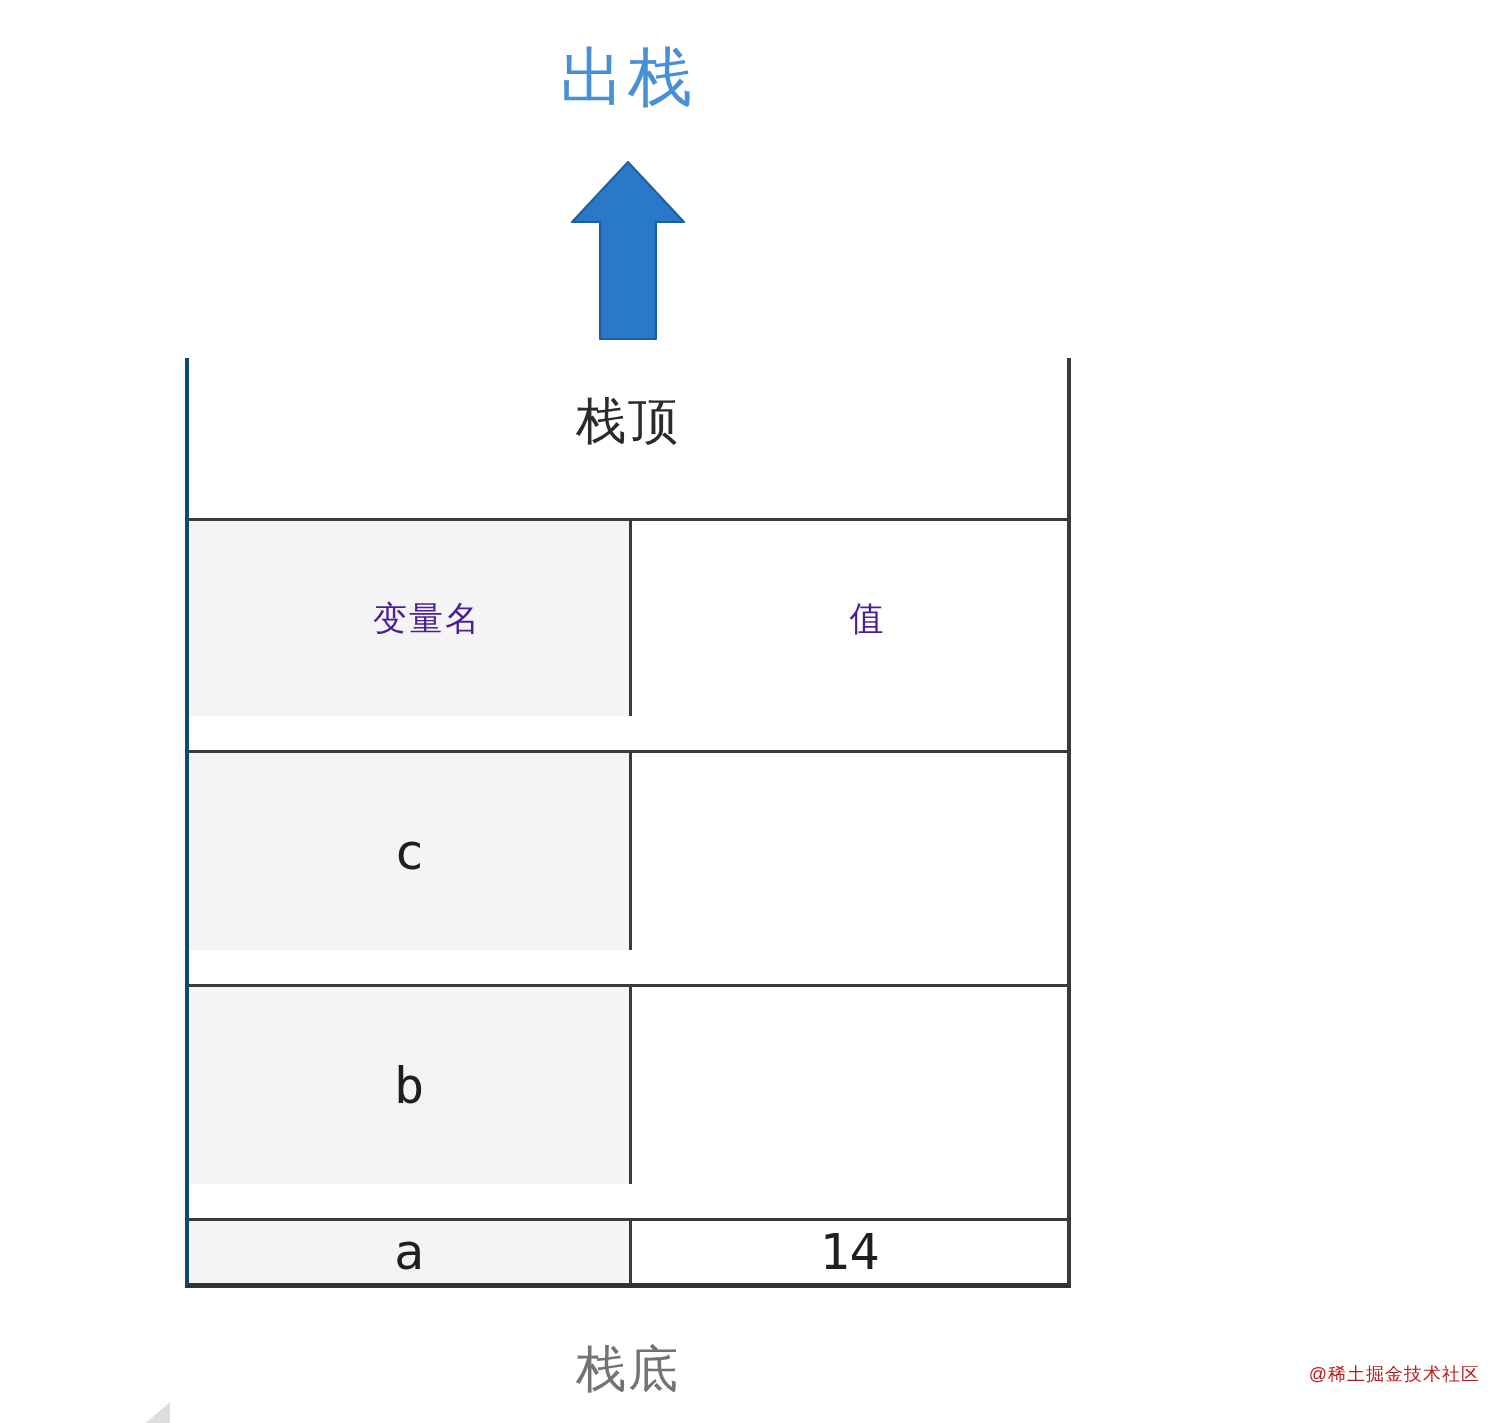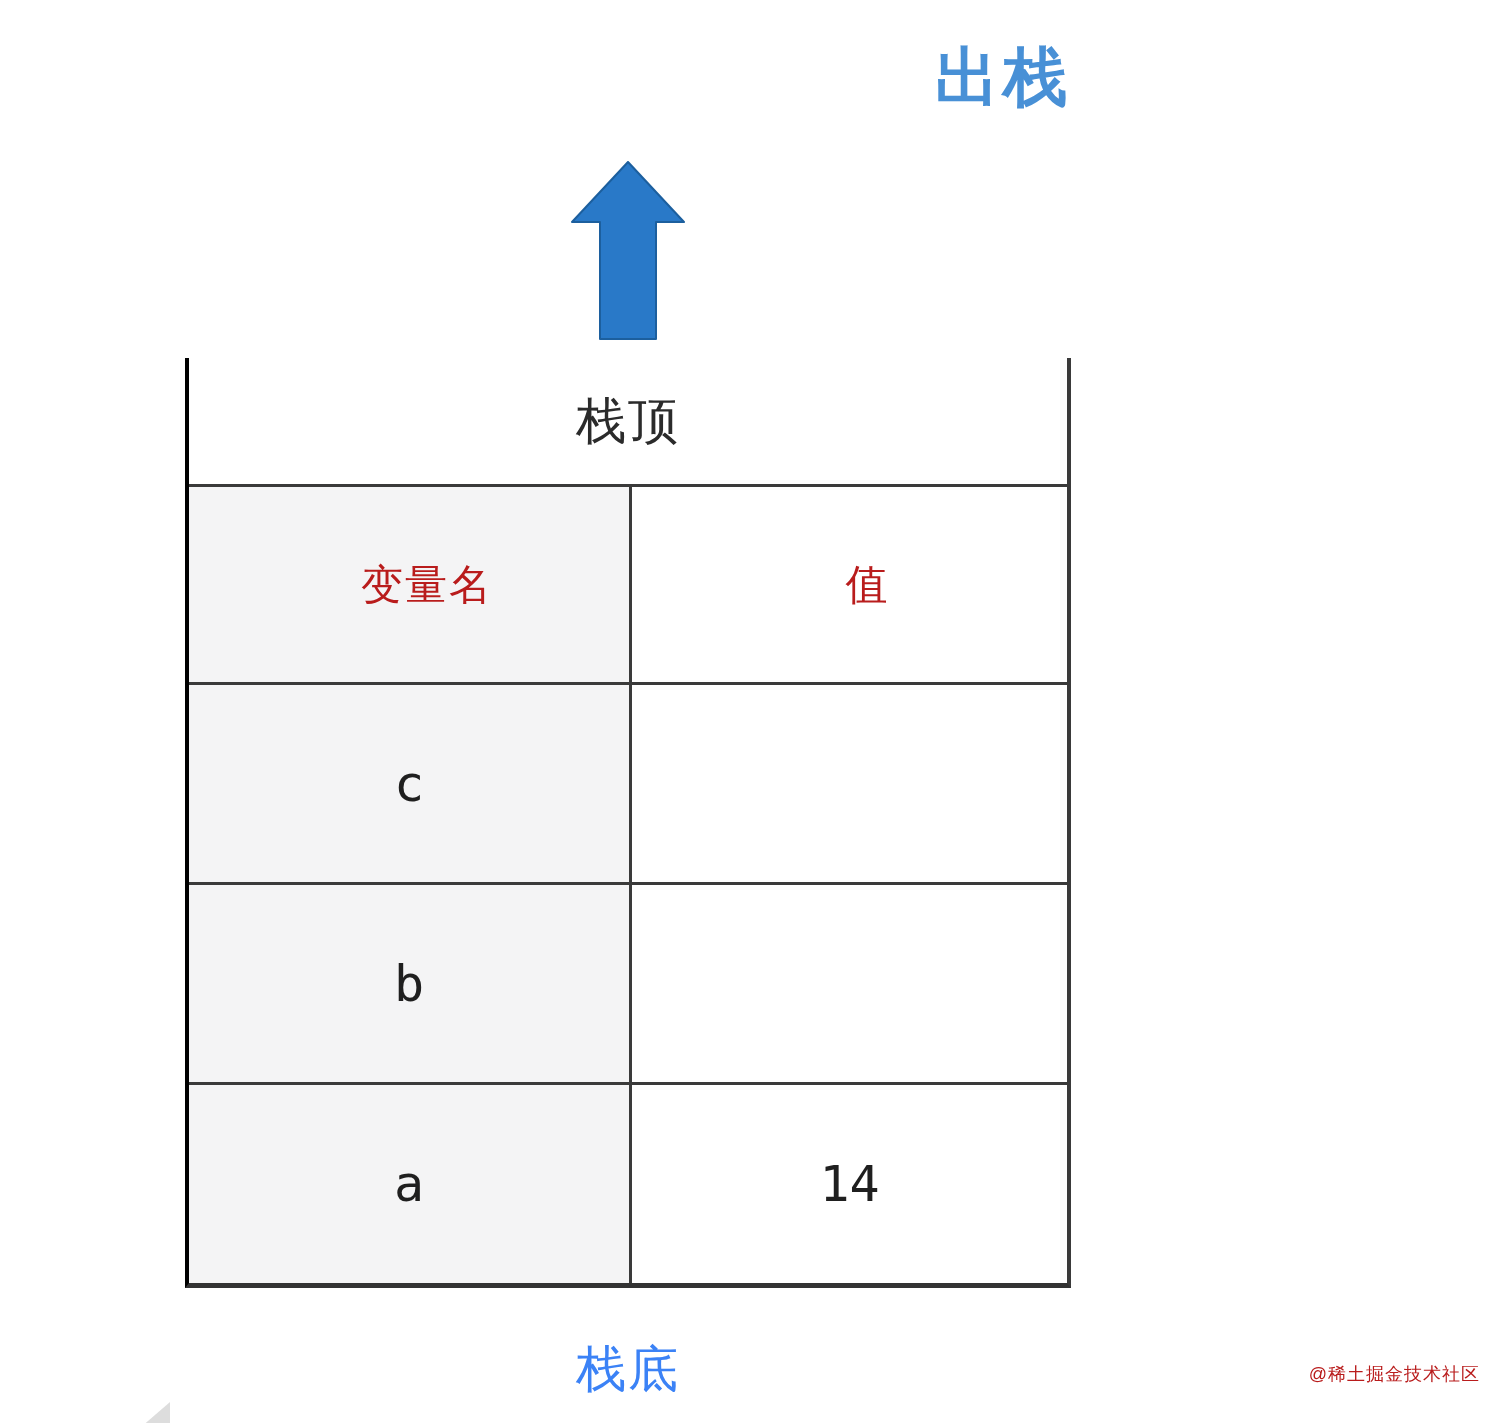--- a/index.html
+++ b/index.html
@@ -15,23 +15,23 @@
     background: #ffffff;
     overflow: hidden;
   }
 
   
   .pop-title {
     position: absolute;
     left: 185px;
     top: 42px;
     width: 886px;
-    text-align: right;
+    text-align: center;
     font-size: 64px;
-    font-weight: bold;
+    font-weight: normal;
     color: #4890D6;
     letter-spacing: 4px;
     line-height: 1.1;
   }
 
   
   .up-arrow {
     position: absolute;
     left: 571px;
     top: 161px;
@@ -40,25 +40,26 @@
   }
 
   
   .stack {
     position: absolute;
     left: 185px;
     top: 358px;
     width: 886px;
     height: 930px;
     box-sizing: border-box;
-    border-left: 4px solid #000000;
+    border-left: 4px solid #0c4a6e;
     border-right: 4px solid #3A3A3A;
     border-bottom: 5px solid #333333;
     display: flex;
     flex-direction: column;
+    gap: 34px;
   }
   .stack-top-zone {
     height: 126px;
     display: flex;
     align-items: center;
     justify-content: center;
     font-size: 50px;
     color: #2B2B2B;
     letter-spacing: 2px;
     flex: none;
@@ -83,40 +84,40 @@
     width: 443px;
     flex: none;
     border-right: 3px solid #3A3A3A;
     background: #F4F4F5;
   }
   .cell.value {
     flex: 1 1 auto;
     background: #ffffff;
   }
   .cjk-cell {
-    font-size: 42px;
-    color: #b91c1c;
+    font-size: 34px;
+    color: #4c1d95;
     letter-spacing: 2px;
     padding-left: 36px;
   }
   .mono-cell {
     font-family: "DejaVu Sans Mono", "Liberation Mono", monospace;
     font-size: 50px;
     color: #1F1F1F;
   }
 
   
   .stack-bottom-label {
     position: absolute;
     left: 185px;
     top: 1336px;
     width: 886px;
     text-align: center;
     font-size: 50px;
-    color: #3b82f6;
+    color: #737373;
     letter-spacing: 2px;
   }
 
   
   .watermark {
     position: absolute;
     right: 32px;
     top: 1362px;
     font-size: 18px;
     color: #b91c1c;

